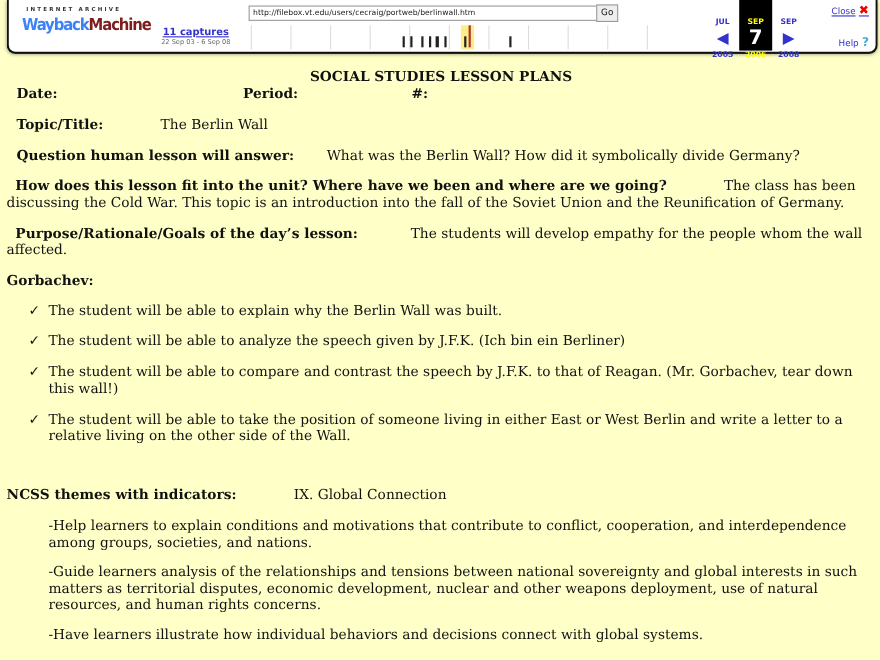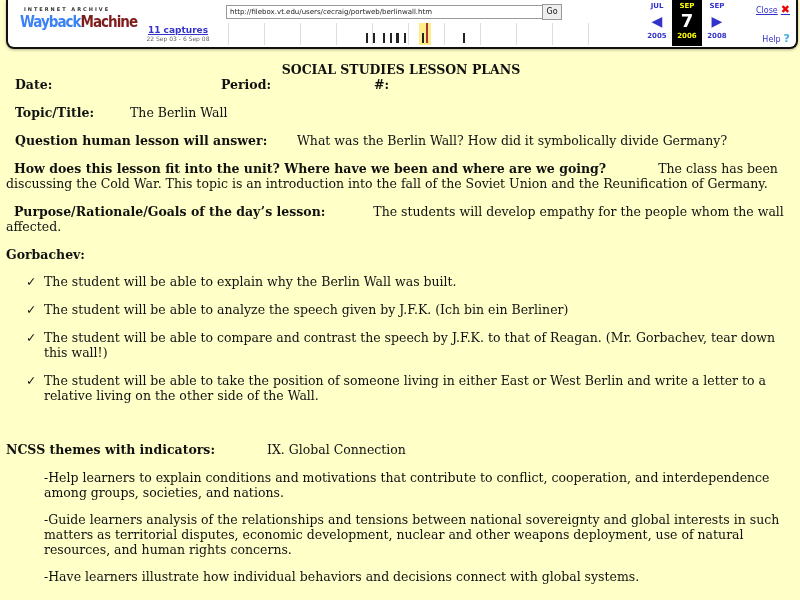--- a/index.html
+++ b/index.html
@@ -15,21 +15,21 @@
   .caps span { font:6px "DejaVu Sans", sans-serif; color:#666; display:block; }
   .url { position:absolute; left:218px; top:5px; width:310px; height:12px; border:1px solid #999; font:7px "DejaVu Sans", sans-serif; line-height:12px; padding:0 3px; color:#222; background:#fff; }
   .go { position:absolute; left:534px; top:4px; width:18px; height:14px; border:1px solid #999; font:8px "DejaVu Sans", sans-serif; text-align:center; line-height:14px; background:#eee; }
   .timeline { position:absolute; left:214px; top:23px; width:396px; height:22px; }
   .tick { position:absolute; top:0; width:1px; height:22px; background:#ddd; }
   .cap { position:absolute; width:2px; background:#222; bottom:2px; }
   .hl { position:absolute; left:197px; top:0; width:12px; height:22px; background:#ffee88; }
   .cal { position:absolute; left:628px; top:0; width:100px; height:46px; font:bold 7px "DejaVu Sans", sans-serif; }
   .cal .col { position:absolute; top:0; width:30px; text-align:center; color:#33c; }
   .cal .col.cur { background:#000; color:#ff0; height:46px; }
-  .cal .m { margin-top:2px; }
+  .cal .m { margin-top:16px; }
   .cal .d { font-size:18px; line-height:22px; color:#fff; }
   .cal .arr { font-size:14px; line-height:22px; color:#33c; }
   .cal .y { }
   .close { position:absolute; right:6px; top:3px; font:8px "DejaVu Sans", sans-serif; color:#33c; text-decoration:underline; }
   .close .x { color:#e00; font-weight:bold; font-size:11px; text-decoration:none; margin-left:3px; }
   .help { position:absolute; right:6px; top:32px; font:8px "DejaVu Sans", sans-serif; color:#33c; }
   .help .q { color:#4ad; font-weight:bold; font-size:11px; text-decoration:none; margin-left:3px; }
 
   #doc { position:absolute; left:6px; top:62px; width:790px; font-size:12.5px; line-height:15px; font-family:"DejaVu Serif", serif; }
   #doc b { font-weight:bold;text-align:center; }
@@ -102,21 +102,21 @@
 
 <div id="doc">
   <div class="title">SOCIAL STUDIES LESSON PLANS</div>
   <div class="row">
     <span style="left:9px"><b>Date:</b></span>
     <span style="left:215px"><b>Period:</b></span>
     <span style="left:368px"><b>#:</b></span>
   </div>
   <div class="row">
     <span style="left:9px"><b>Topic/Title:</b></span>
-    <span style="left:124px">The Berlin Wall</span>
+    <span style="left:140px">The Berlin Wall</span>
   </div>
   <div class="row">
     <span style="left:9px"><b>Question human lesson will answer:</b></span>
     <span style="left:291px">What was the Berlin Wall? How did it symbolically divide Germany?</span>
   </div>
   <div class="para">
     &nbsp;&nbsp;<b>How does this lesson fit into the unit?  Where have we been and where are we going?</b><span style="display:inline-block;width:52px"></span><span>The class has been discussing the Cold War. This topic is an introduction into the fall of the Soviet Union and the Reunification of Germany.</span>
   </div>
   <div class="para">
     &nbsp;&nbsp;<b>Purpose/Rationale/Goals of the day’s lesson:</b><span style="display:inline-block;width:48px"></span><span>The students will develop empathy for the people whom the wall affected.</span>

